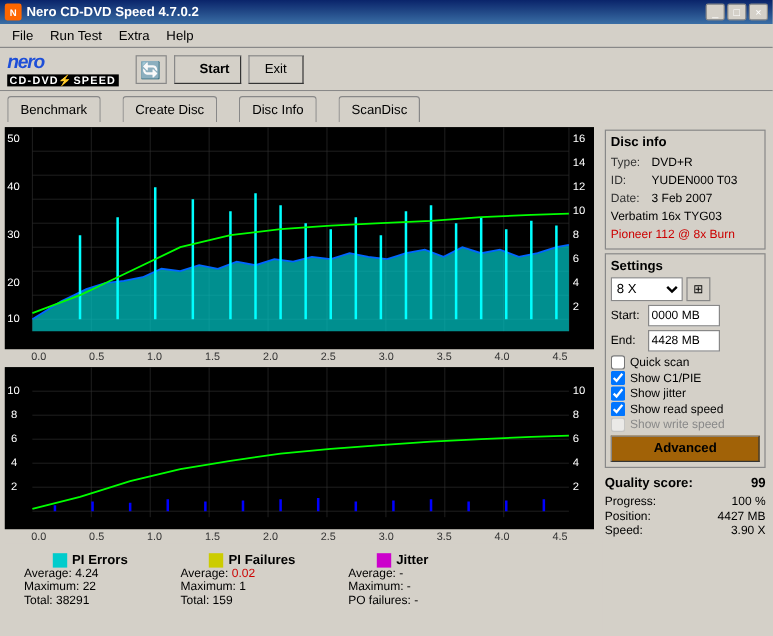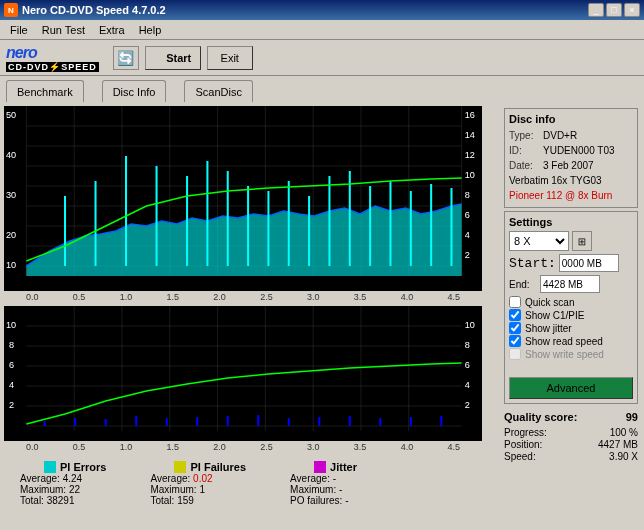--- a/index.html
+++ b/index.html
@@ -25,21 +25,21 @@
     .toolbar-icon-btn { width: 26px; height: 24px; background: #d4d0c8; border: 1px solid #888; cursor: pointer; display: flex; align-items: center; justify-content: center; font-size: 14px; }
     .start-btn { height: 24px; min-width: 56px; background: #d4d0c8; border: 1px outset #888; cursor: pointer; font-size: 11px; font-weight: bold; padding-left: 12px; }
     .exit-btn { height: 24px; min-width: 46px; background: #d4d0c8; border: 1px outset #888; cursor: pointer; font-size: 11px; }
 
     
     .tab-bar { background: #d4d0c8; display: flex; align-items: flex-end; padding: 4px 6px 0; gap: 18px; }
     .tab { height: 22px; padding: 0 10px; background: #d4d0c8; border: 1px solid #888; border-bottom: none; cursor: pointer; display: flex; align-items: center; font-size: 11px; border-radius: 3px 3px 0 0; }
     .tab.active { background: #d4d0c8; border-bottom: 1px solid #d4d0c8; font-weight: bold; z-index: 1; }
 
     
-    .main-content { display: flex; background: #d4d0c8; padding: 4px; gap: 20px; height: calc(530px - 20px - 20px - 36px - 26px); }
+    .main-content { display: flex; background: #d4d0c8; padding: 4px; gap: 7px; height: calc(530px - 20px - 20px - 36px - 26px); }
 
     
     .chart-area { flex: 1; background: #d4d0c8; display: flex; flex-direction: column; gap: 0; }
 
     
     .x-axis { display: flex; justify-content: space-between; padding: 1px 18px 0 18px; }
     .x-label { font-size: 9px; color: #333; }
 
     
     .legend-area { display: flex; gap: 12px; padding: 4px 0; }
@@ -59,21 +59,21 @@
     .info-value.red { color: #cc0000; }
 
     .settings-section { border: 1px solid #888; background: #d4d0c8; padding: 4px; }
     .settings-row { display: flex; align-items: center; gap: 3px; margin-bottom: 3px; }
     .settings-select { height: 20px; width: 60px; font-size: 11px; border: 1px solid #888; background: white; }
     .settings-icon-btn { width: 20px; height: 20px; border: 1px solid #888; background: #d4d0c8; cursor: pointer; font-size: 10px; display: flex; align-items: center; justify-content: center; }
     .mb-input { height: 18px; width: 60px; font-size: 10px; border: 1px solid #888; background: white; padding: 0 2px; }
     .checkbox-row { display: flex; align-items: center; gap: 4px; font-size: 10px; margin: 1px 0; }
     input[type=checkbox] { width: 12px; height: 12px; }
 
-    .advanced-btn { width: 100%; height: 22px; background: #15803d; border: 1px outset #888; cursor: pointer; font-size: 11px; margin-top: 16px; }
+    .advanced-btn { width: 100%; height: 22px; background: #a16207; border: 1px outset #888; cursor: pointer; font-size: 11px; margin-top: 2px; font-weight: bold; }
 
     .quality-row { display: flex; align-items: center; justify-content: space-between; font-size: 11px; font-weight: bold; margin-top: 4px; }
     .quality-value { color: #000; font-weight: bold; }
 
     .progress-section { font-size: 10px; }
     .prog-row { display: flex; justify-content: space-between; margin: 1px 0; }
 
     
     svg { display: block; }
 
@@ -108,20 +108,21 @@
     <div class="nero-top">nero</div>
     <div class="nero-bottom">CD-DVD<span style="color:#ff6600;">⚡</span>SPEED</div>
   </div>
   <div class="toolbar-icon-btn">🔄</div>
   <button class="start-btn">Start</button>
   <button class="exit-btn">Exit</button>
 </div>
 
 <div class="tab-bar">
   <div class="tab">Benchmark</div>
+  <div class="tab">Create Disc</div>
   <div class="tab">Disc Info</div>
   <div class="tab">ScanDisc</div>
 </div>
 
 <div class="main-content">
 
   <div class="chart-area">
 
     <div class="chart-wrapper chart-wrapper-top">
       <svg width="100%" height="185" viewBox="0 0 470 185" preserveAspectRatio="none" style="position:absolute;top:0;left:0;">
@@ -335,21 +336,21 @@
 
     <div class="settings-section">
       <div class="section-title">Settings</div>
       <div class="settings-row">
         <select class="settings-select">
           <option>8 X</option>
         </select>
         <div class="settings-icon-btn">⊞</div>
       </div>
       <div class="settings-row">
-        <span style="font-size:13px;min-width:28px;font-family:Liberation Mono, monospace;">Start:</span>
+        <span style="font-size:10px;min-width:28px;">Start:</span>
         <input type="text" class="mb-input" value="0000 MB" style="">
       </div>
       <div class="settings-row">
         <span style="font-size:10px;min-width:28px;">End:</span>
         <input type="text" class="mb-input" value="4428 MB" style="">
       </div>
       
       <div class="checkbox-row">
         <input type="checkbox" style="">
         <span>Quick scan</span>

